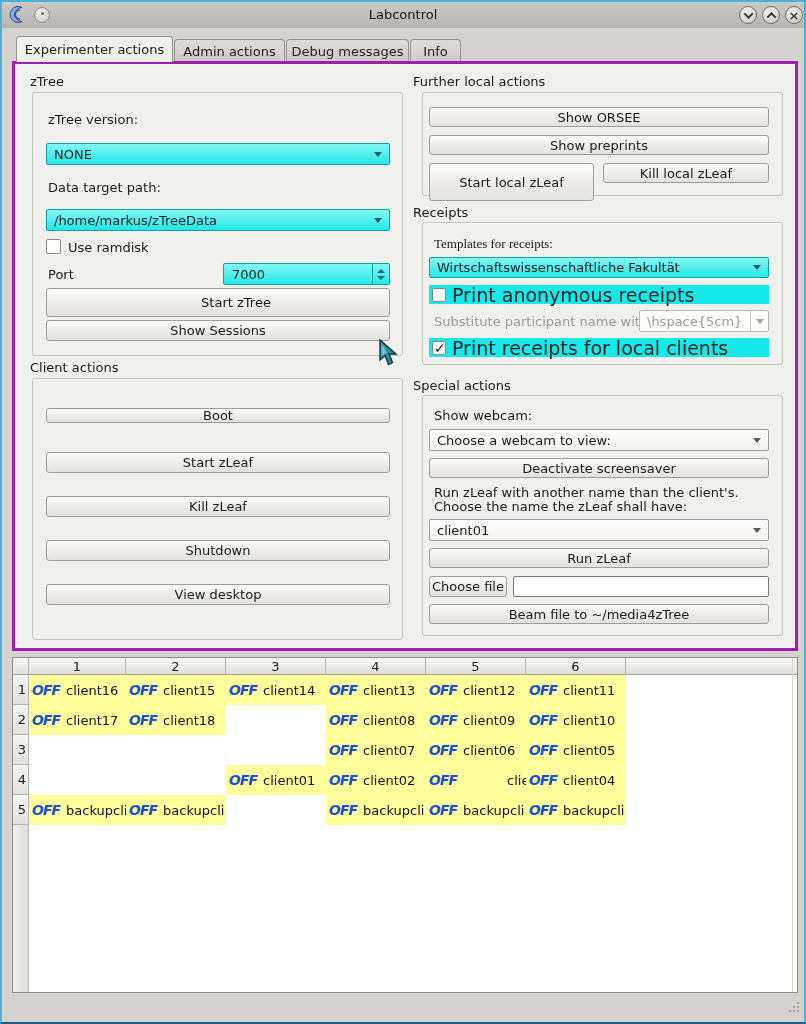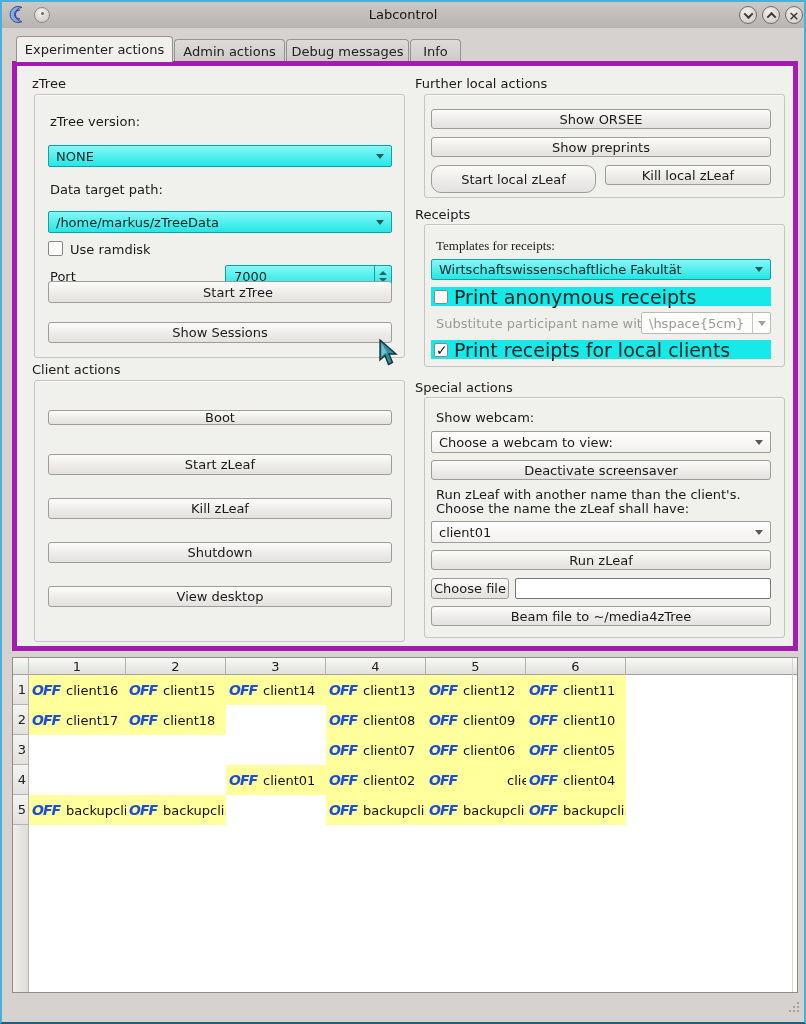--- a/index.html
+++ b/index.html
@@ -25,21 +25,21 @@
   .chev.up   { transform:rotate(-135deg) translate(-1px,-1px); }
   .xglyph { font-size:13px; font-weight:bold; color:#3c3a38; line-height:1; }
 
   
   .tab { position:absolute; top:37px; height:23px; background:linear-gradient(#dddbd8,#cecbc7);
          border:1px solid #96948f; border-bottom:none; border-radius:4px 4px 0 0;
          display:flex; align-items:center; justify-content:center; font-size:13px; color:#23211f; z-index:1; }
   .tab.active { top:34px; height:26px; background:#f0f0ed; z-index:3; }
 
   .tabframe { position:absolute; left:10px; top:59px; width:786px; height:590px;
-              background:#f0f0ed; border:5px solid #a21caf; z-index:2; }
+              background:#f0f0ed; border:3px solid #a21caf; z-index:2; }
 
   
   .gtitle { position:absolute; font-size:13px; color:#1b1a18; }
   .gframe { position:absolute; border:1px solid #c5c4bf; border-radius:3px;
             box-shadow:inset 0 1px 0 rgba(255,255,255,.6); }
 
   .lbl { position:absolute; font-size:13px; color:#1b1a18; white-space:nowrap; }
   .lbl.disabled { color:#9a9a96; }
 
   .btn { position:absolute; background:linear-gradient(#fcfcfb,#eeedeb 50%,#e3e2df);
@@ -164,36 +164,36 @@
     <span class="checkbox cb-abs" style="left:31px; top:175px;"></span>
     <div class="lbl" style="left:53px; top:176px;">Use ramdisk</div>
     <div class="lbl" style="left:33px; top:203px;">Port</div>
     <div class="spinbox" style="left:208px; top:199px; width:167px; height:22px;">
       <span class="spin-val">7000</span>
       <span class="spin-btns">
           <i class="tri-up"></i>
           <i class="tri-dn"></i>
         </span>
     </div>
-    <div class="btn" style="left:31px; top:215px; width:344px; height:22px;padding-left:36px;">Start zTree</div>
+    <div class="btn" style="left:31px; top:224px; width:344px; height:29px;padding-left:36px;">Start zTree</div>
     <div class="btn" style="left:31px; top:256px; width:344px; height:21px;">Show Sessions</div>
 
     <div class="gtitle" style="left:15px; top:296px;">Client actions</div>
     <div class="gframe" style="left:17px; top:314px; width:371px; height:262px;"></div>
     <div class="btn" style="left:31px; top:344px; width:344px; height:15px;">Boot</div>
     <div class="btn" style="left:31px; top:388px; width:344px; height:21px;">Start zLeaf</div>
     <div class="btn" style="left:31px; top:432px; width:344px; height:21px;">Kill zLeaf</div>
     <div class="btn" style="left:31px; top:476px; width:344px; height:21px;">Shutdown</div>
     <div class="btn" style="left:31px; top:520px; width:344px; height:21px;">View desktop</div>
 
     <div class="gtitle" style="left:398px; top:10px;">Further local actions</div>
     <div class="gframe" style="left:407px; top:28px; width:361px; height:104px;"></div>
     <div class="btn" style="left:414px; top:43px; width:340px; height:20px;">Show ORSEE</div>
     <div class="btn" style="left:414px; top:71px; width:340px; height:20px;">Show preprints</div>
-    <div class="btn" style="left:414px; top:99px; width:165px; height:28px;border-radius:10px;">Start local zLeaf</div>
+    <div class="btn" style="left:414px; top:99px; width:165px; height:38px;">Start local zLeaf</div>
     <div class="btn" style="left:588px; top:99px; width:166px; height:20px;">Kill local zLeaf</div>
 
     <div class="gtitle" style="left:398px; top:141px;">Receipts</div>
     <div class="gframe" style="left:407px; top:158px; width:361px; height:143px;"></div>
     <div class="lbl" style="left:419px; top:172px;font-family:Liberation Serif, serif;">Templates for receipts:</div>
     <div class="combo cyan" style="left:414px; top:193px; width:340px; height:21px;">
       <span>Wirtschaftswissenschaftliche Fakultät</span>
       <i class="arrow"></i>
     </div>
     <div class="cyanrow" style="left:414px; top:221px; width:340px; height:19px;">

